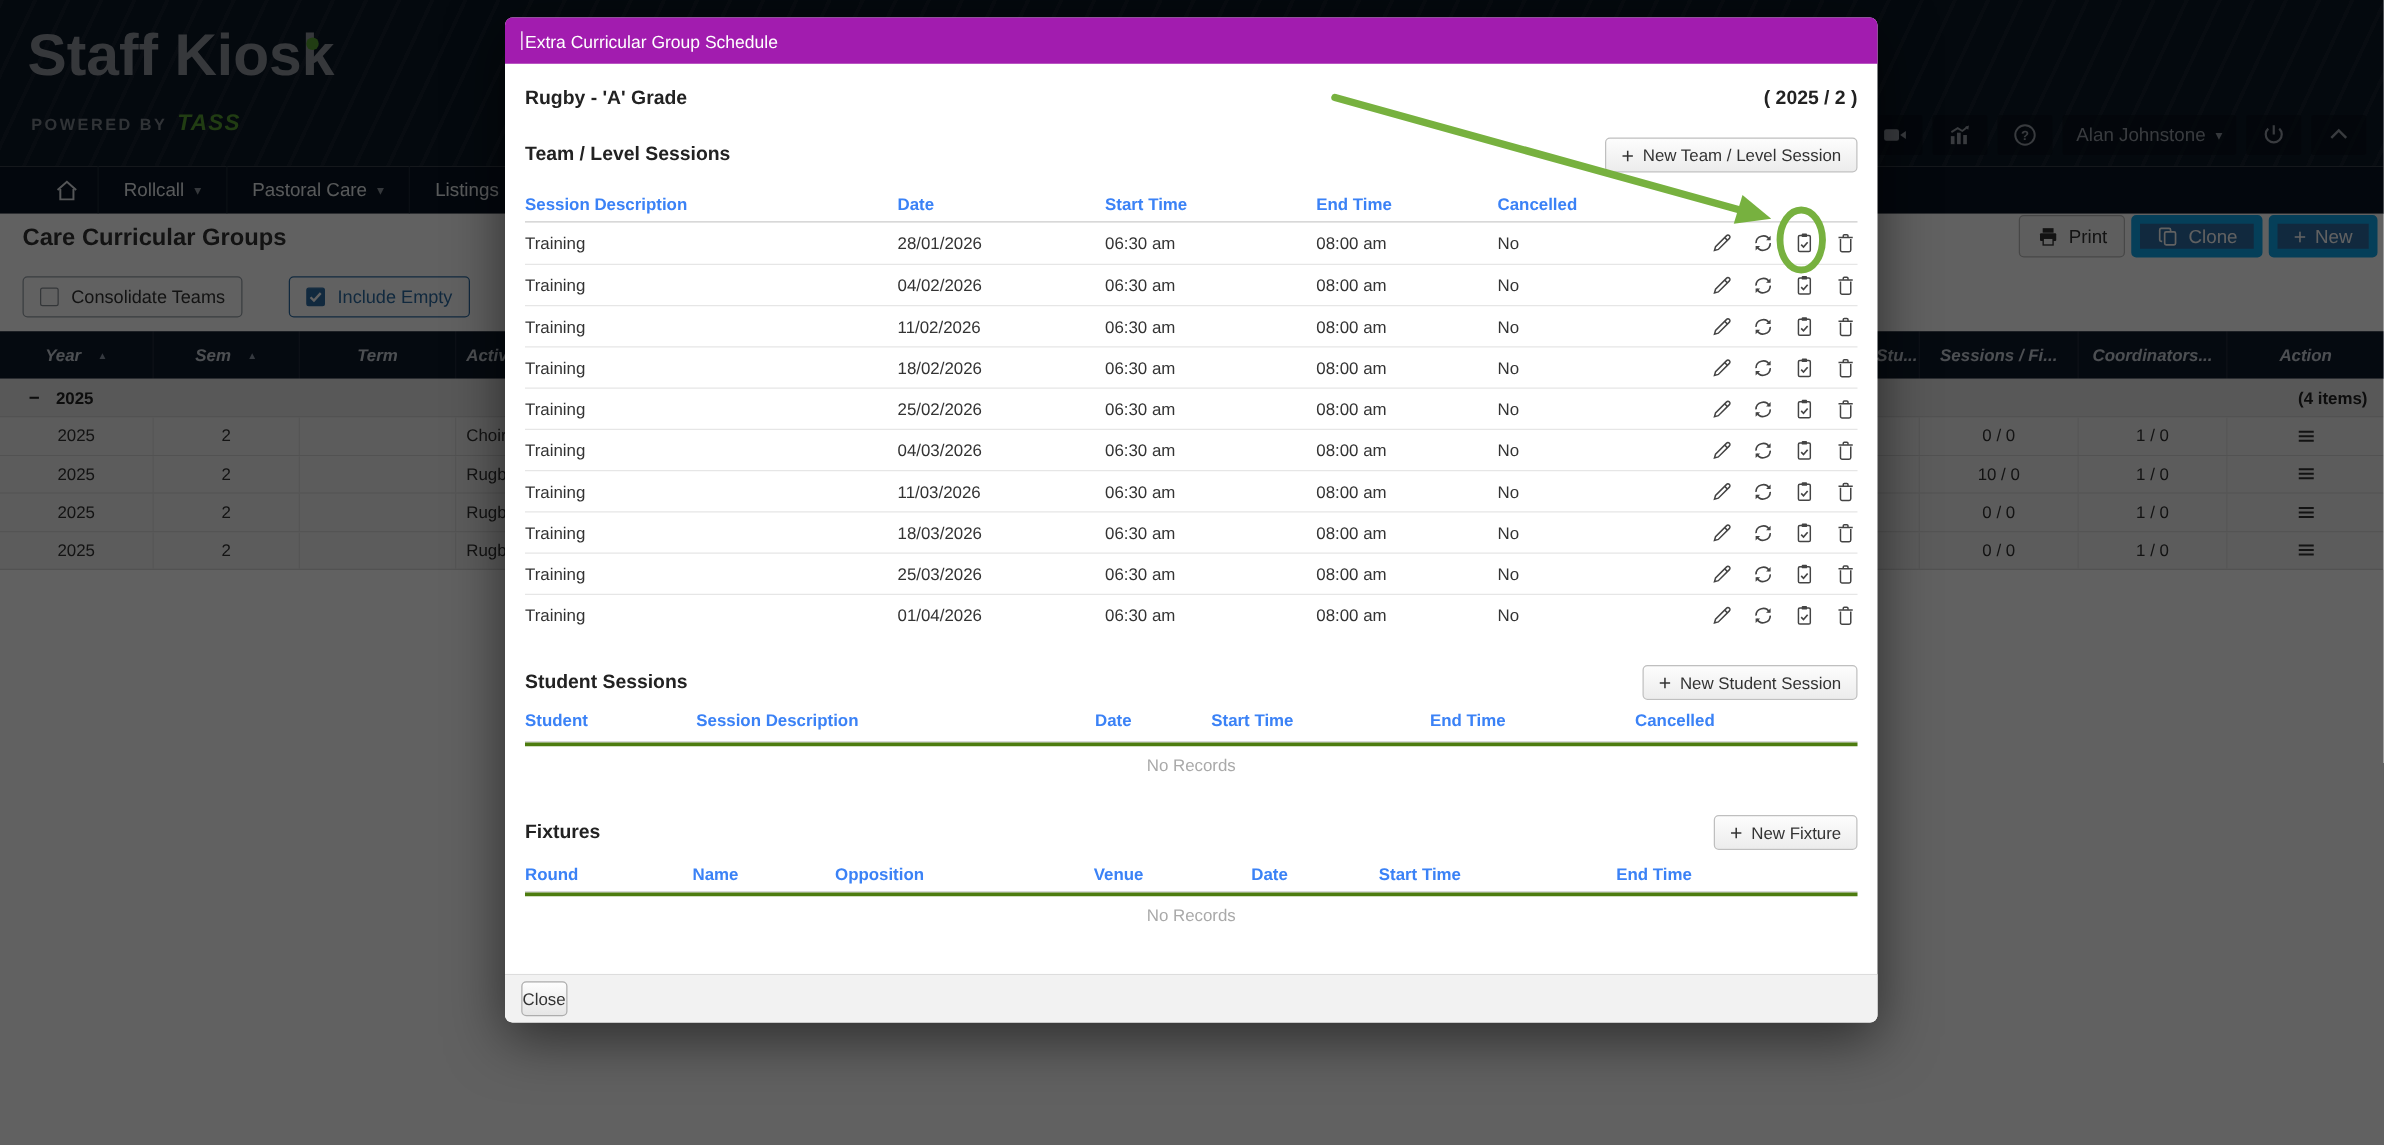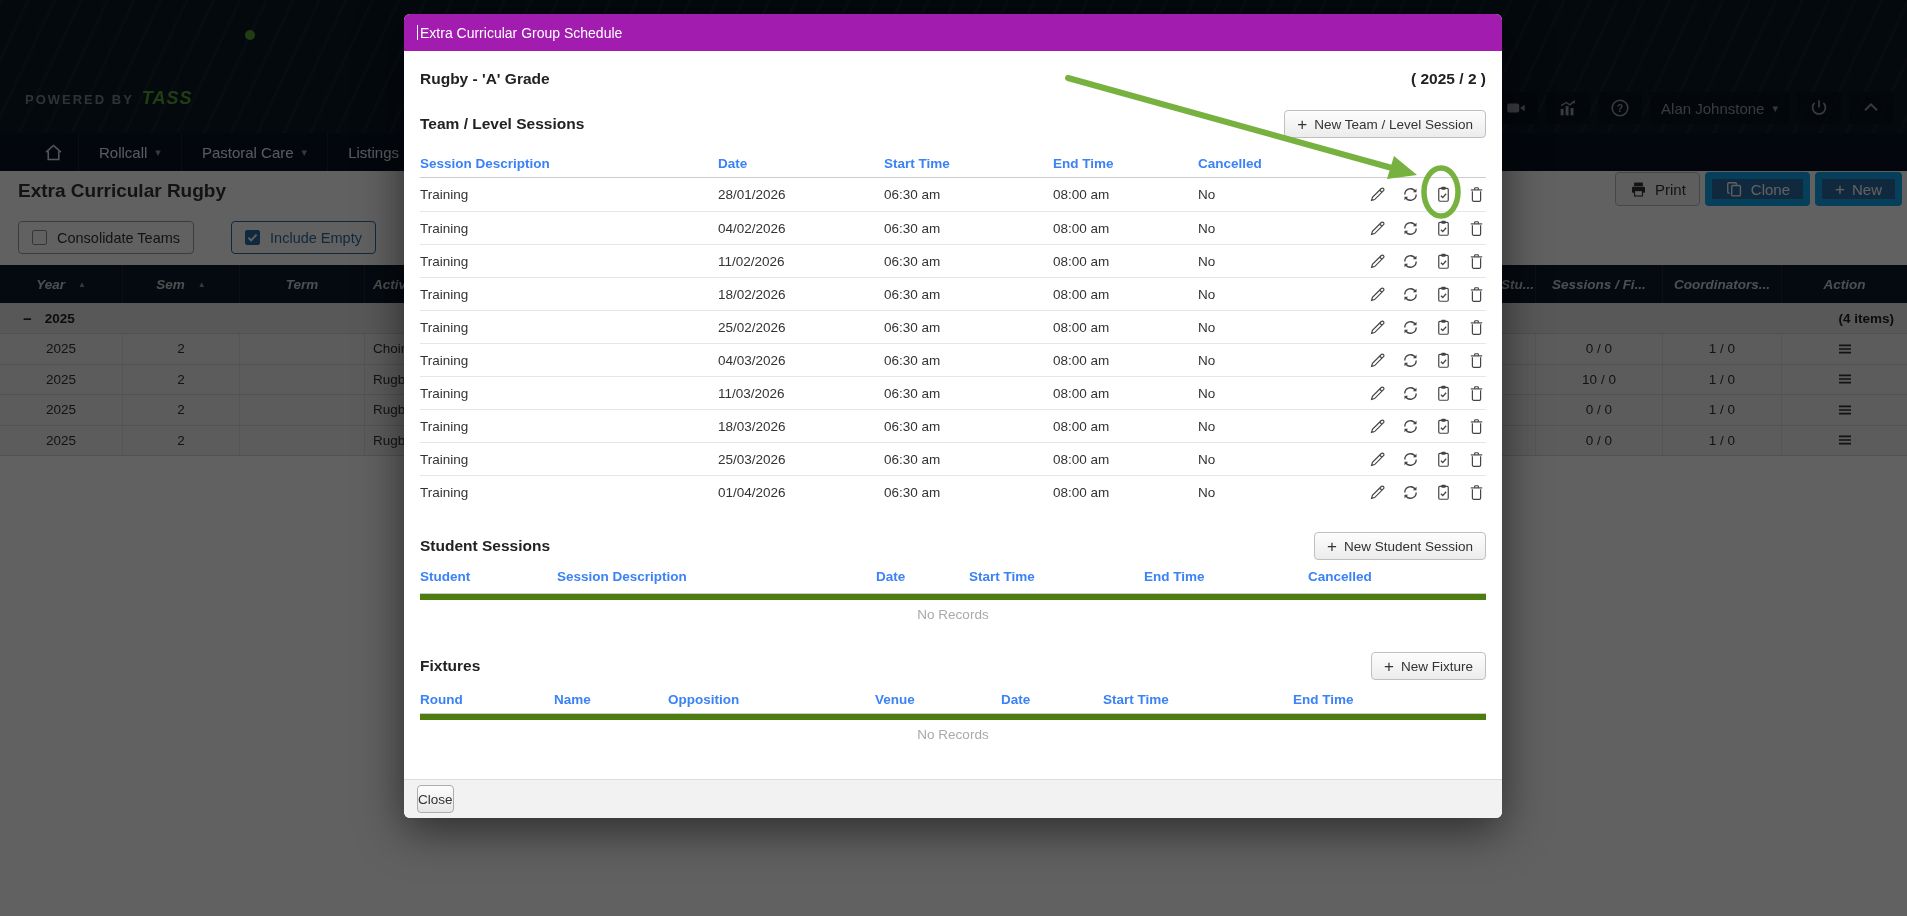--- a/index.html
+++ b/index.html
@@ -76,33 +76,34 @@
   .s-table.compact { margin-top:6px; }
   .s-head { display:grid; height:28px; align-items:center; font-weight:bold; font-size:13.5px; color:#3b82f6; border-bottom:1px solid #ccc; }
   .team-cols { grid-template-columns:298px 166px 169px 145px 152px 1fr; }
   .stud-cols { grid-template-columns:137px 319px 93px 175px 164px 1fr; }
   .fix-cols  { grid-template-columns:134px 114px 207px 126px 102px 190px 1fr; }
   .s-row { display:grid; height:33px; align-items:center; font-size:13.5px; color:#333; }
   .s-row + .s-row { border-top:1px solid #e6e6e6; }
   .actions { display:flex; justify-content:flex-end; align-items:center; gap:14px; }
   .icon-btn { width:19px; height:19px; color:#444; cursor:pointer; display:block; }
   .icon-btn svg { width:100%; height:100%; }
-  .no-records { height:34px; display:flex; align-items:center; justify-content:center; color:#a9a9a9; font-size:13.5px; border-top:6px solid #4d7c0f; }
+  .no-records { height:34px; display:flex; align-items:center; justify-content:center; color:#a9a9a9; font-size:13.5px; border-top:3px solid #4d7c0f; }
   .modal-footer { position:absolute; left:0; right:0; bottom:0; height:39px; background:#f2f2f2; border-top:1px solid #ddd; border-radius:0 0 6px 6px; display:flex; align-items:center; padding:0 13px; }
   .btn-close { height:28px; padding:0 0; background:linear-gradient(#fdfdfd,#e6e6e6); border:1px solid #adadad; border-radius:4px; font-size:13.5px; color:#333; cursor:pointer; }
 
   .annotation { position:absolute; inset:0; pointer-events:none; }
 </style>
 </head>
 <body>
 
 <div class="stage">
 
   <div>
     <header class="top-header">
+      <div class="logo-title">Staff Kiosk</div>
       <span class="i-dot"></span>
       <div class="powered">
         <span>POWERED BY</span>
         <span class="tass">TASS</span>
       </div>
       <div class="header-tools">
         <div class="tool badge">0</div>
         <div class="tool">
             <span class="glyph"><svg viewBox="0 0 24 24" fill="currentColor">
                 <rect x="2.5" y="7" width="13" height="10" rx="2"></rect>
@@ -163,21 +164,21 @@
             <span class="caret">▾</span>
           </div>
           <div class="nav-item">
             <span>Cale</span>
             <span class="caret">▾</span>
           </div>
         </div>
     </nav>
 
     <main class="content">
-      <h1 class="page-title">Extra Curricular Rugby</h1>
+      <h1 class="page-title">Care Curricular Groups</h1>
 
       <div class="top-actions">
         <button class="btn btn-white">
           <span class="glyph"><svg viewBox="0 0 24 24" fill="currentColor">
                 <rect x="6.5" y="3.2" width="11" height="4.6"></rect>
                 <rect x="3.8" y="8.4" width="16.4" height="7.8" rx="1"></rect>
                 <rect x="7" y="13.4" width="10" height="6.8" fill="#fff" stroke="currentColor" stroke-width="1.4"></rect>
               </svg></span>
           <span>Print</span>
         </button>

